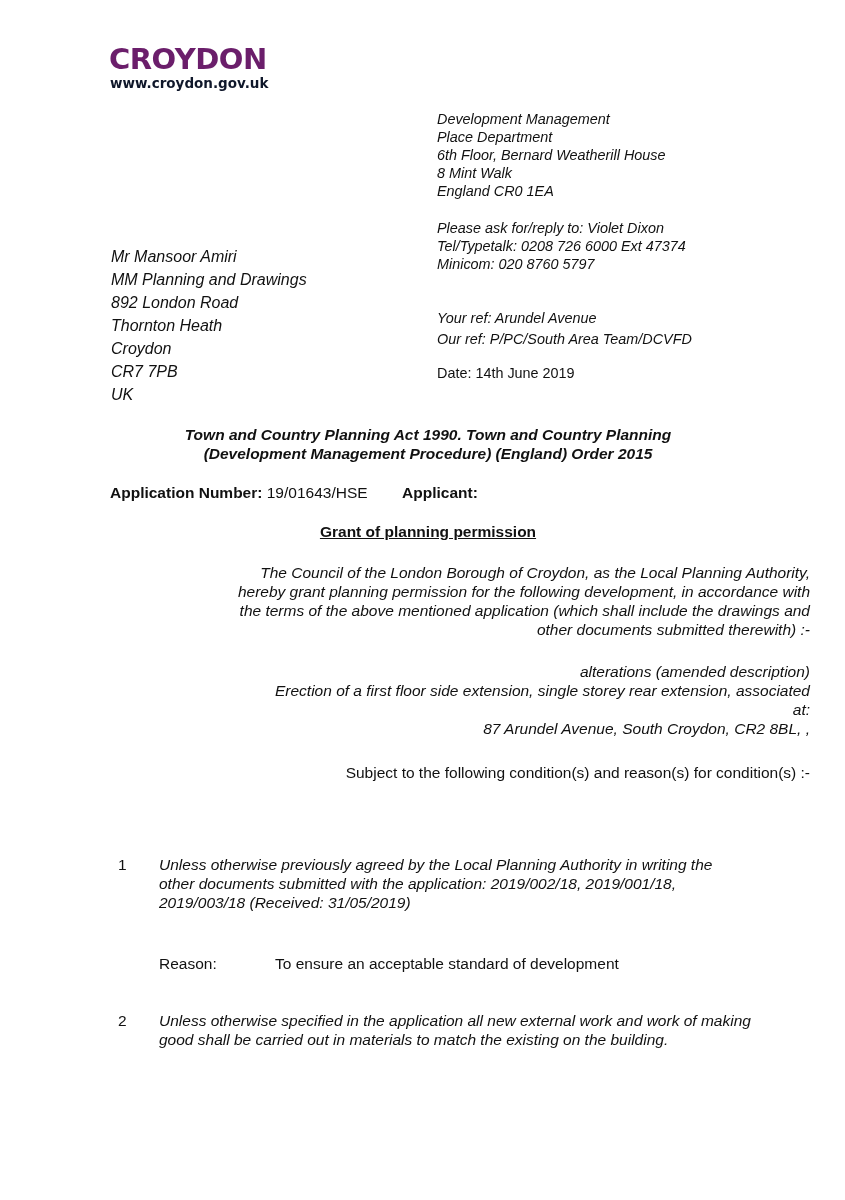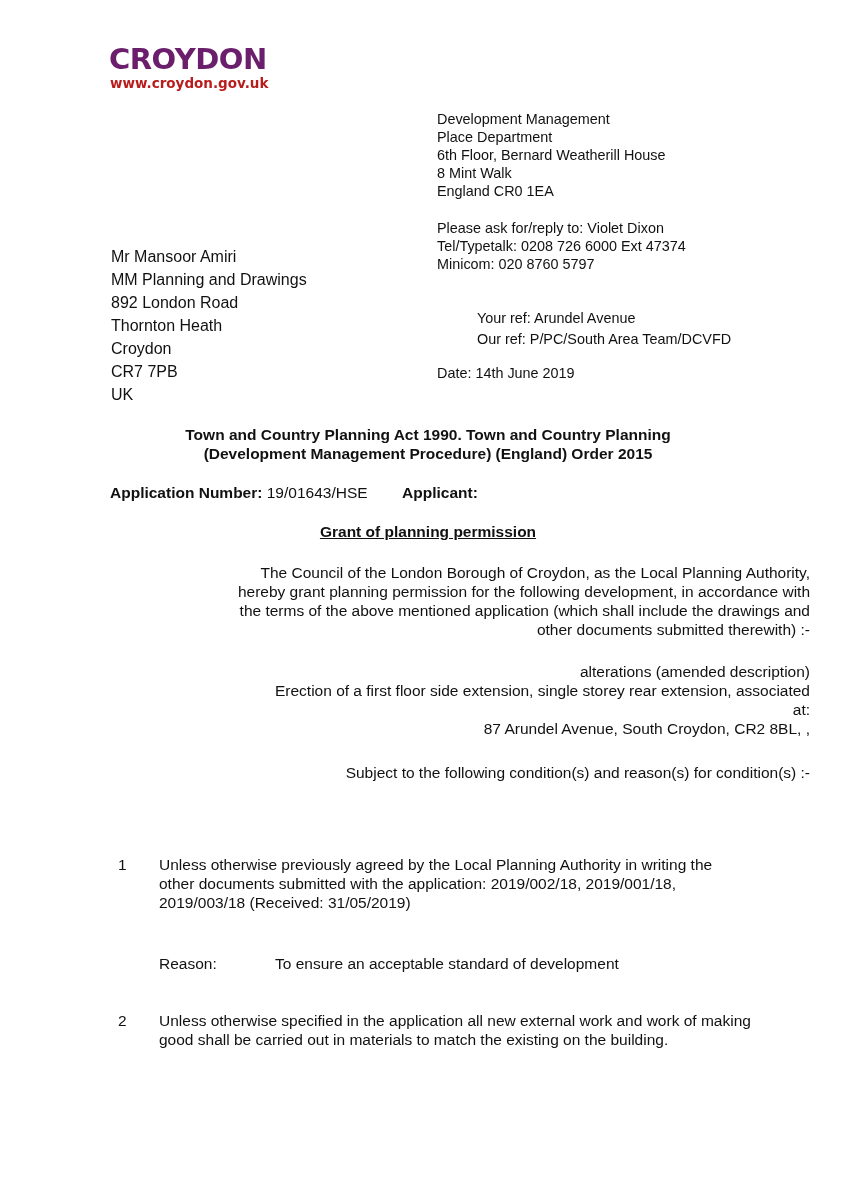--- a/index.html
+++ b/index.html
@@ -12,48 +12,48 @@
     left: 109px; top: 43px; font-family: "DejaVu Sans", sans-serif;
     font-weight: bold; font-size: 29px; letter-spacing: -0.5px; line-height: 32px;
   }
   .logo-url {
     left: 110px; top: 75px; font-family: "DejaVu Sans", sans-serif;
     font-weight: bold; font-size: 13.5px; line-height: 16px;
   }
   .block { font-size: 14.4px; line-height: 18px; }
   .sender { left: 437px; top: 110px; }
   .contact { left: 437px; top: 219px; }
-  .refs { left: 437px; top: 308px; line-height: 21px; margin-left: 40px; }
+  .refs { left: 437px; top: 308px; line-height: 21px; }
   .date { left: 437px; top: 364px; }
   .recipient { left: 111px; top: 245px; font-size: 16px; line-height: 23px; }
   .act-title {
     left: 110px; top: 425px; width: 636px; text-align: center;
     font-weight: bold; font-size: 15.5px; line-height: 19px;
   }
   .appline { left: 110px; top: 483px; font-size: 15.5px; line-height: 19px; white-space: pre; }
   .bold { font-weight: bold; }
   .grant-title {
     left: 110px; top: 522px; width: 636px; text-align: center;
     font-weight: bold; font-size: 15.5px; line-height: 19px; text-decoration: underline;
   }
   .para { left: 110px; font-size: 15.5px; line-height: 19px; text-align: right; }
   .p1 { top: 563px; width: 700px; }
   .p2 { top: 662px; width: 700px; }
   .p3 { top: 763px; width: 700px; }
   .cond-num { left: 118px; font-size: 15.5px; line-height: 19px; }
   .cond-text { left: 159px; width: 665px; font-size: 15.5px; line-height: 19px; }
   .reason-label { left: 159px; font-size: 15.5px; line-height: 19px; }
   .reason-text { left: 275px; font-size: 15.5px; line-height: 19px; }
-  .line { display: block; white-space: nowrap; }
+  .line { display: block; white-space: nowrap; font-style: italic; }
 </style>
 </head>
 <body>
 
 <div class="abs logo-main" style="color: rgb(107, 30, 107);">CROYDON</div>
-<div class="abs logo-url" style="color: #b91c1c;">www.croydon.gov.uk</div>
+<div class="abs logo-url" style="color: #0f172a;">www.croydon.gov.uk</div>
 
 <div class="abs block sender">
   <span class="line">Development Management</span>
   <span class="line">Place Department</span>
   <span class="line">6th Floor, Bernard Weatherill House</span>
   <span class="line">8 Mint Walk</span>
   <span class="line">England CR0 1EA</span>
 </div>
 
 <div class="abs block contact">

